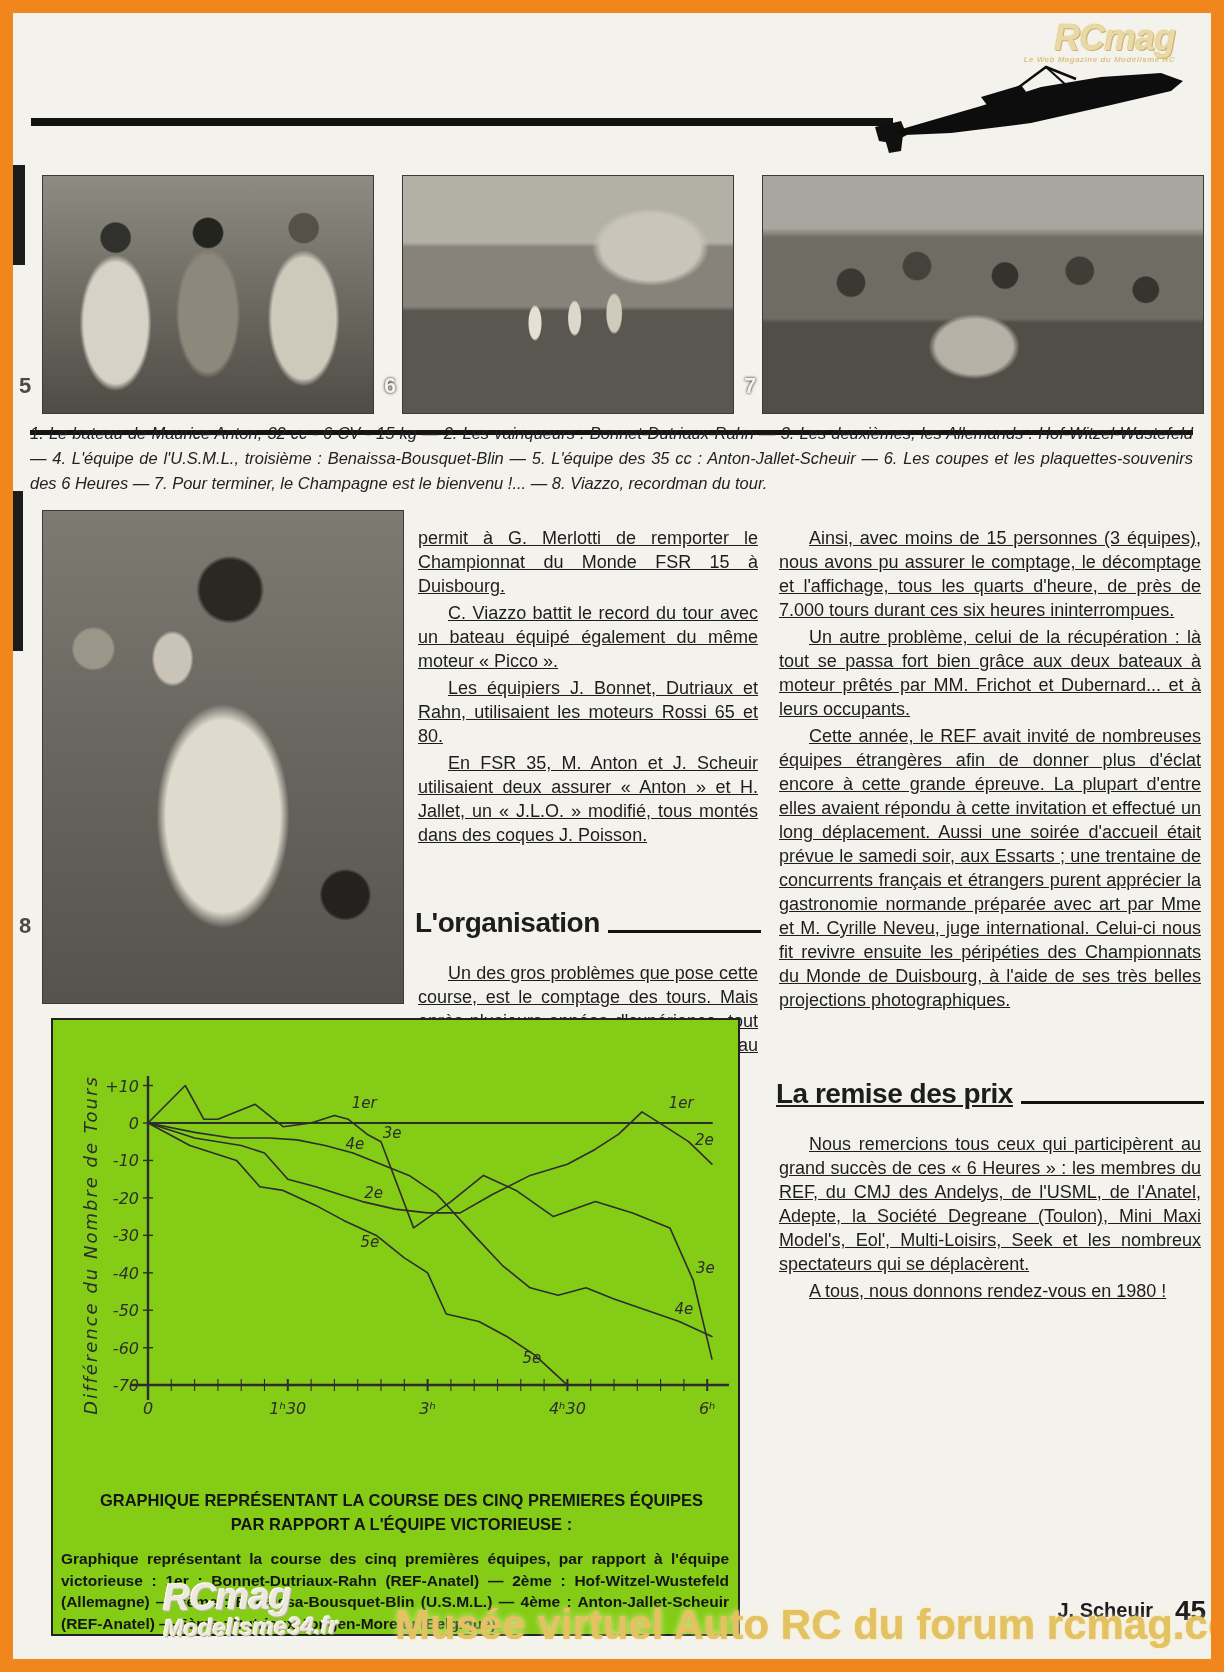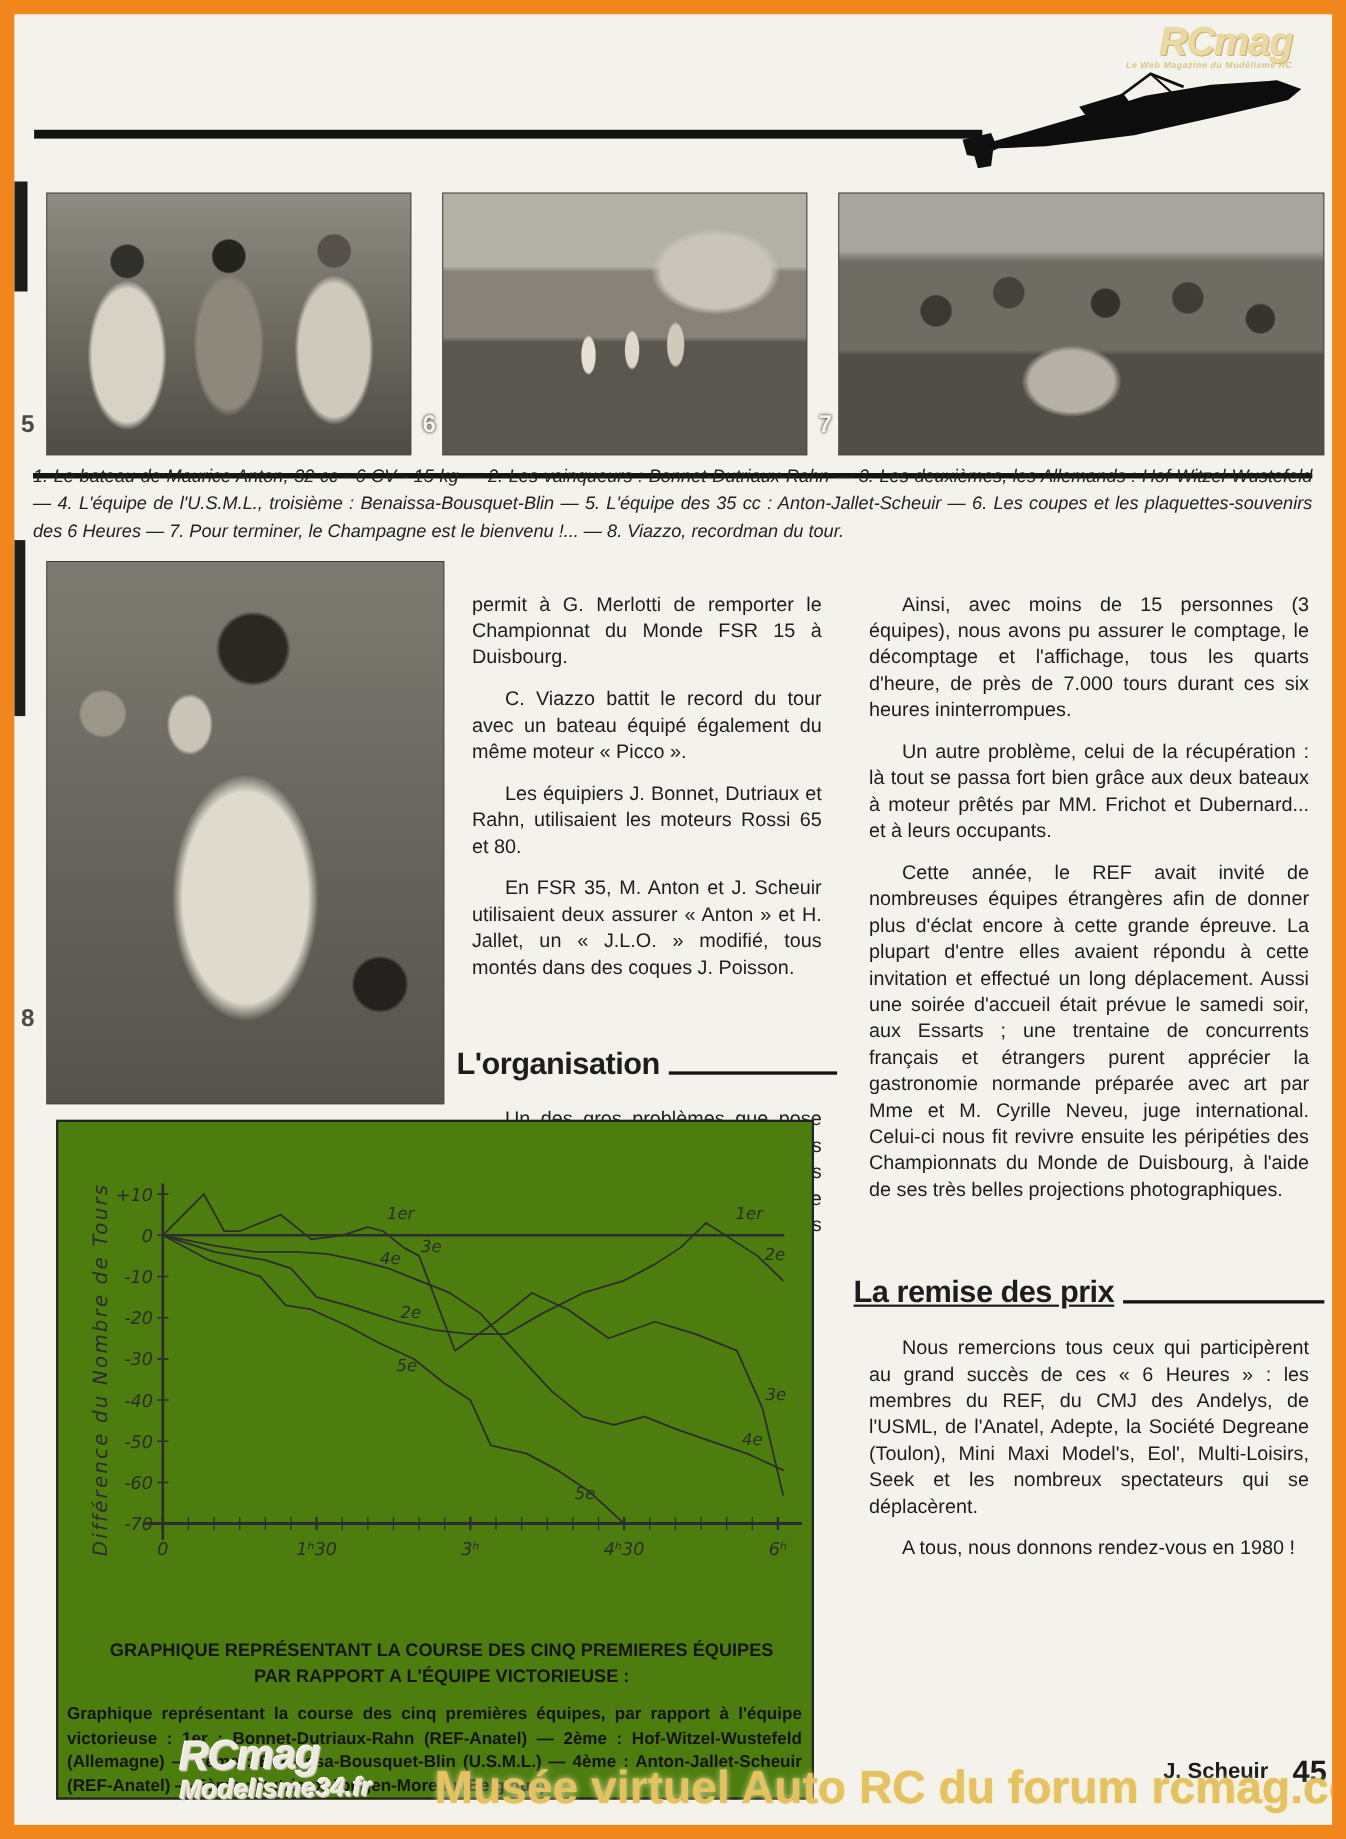--- a/index.html
+++ b/index.html
@@ -15,28 +15,28 @@
   .logo .tag{font:italic bold 8px "Liberation Sans",sans-serif;color:#d9c486;letter-spacing:.5px;}
   .photo{background-color:#615e57;box-shadow:0 0 0 1px #3a3a38;}
   .ph-num{position:absolute;font:bold 22px "Liberation Sans",sans-serif;color:#f4f2ec;
           text-shadow:0 0 3px #000;}
   .ph-num.dark{color:#4a4a46;text-shadow:none;}
   .caption{left:17px;top:408px;width:1163px;font:italic 16.5px/25px "Liberation Sans",sans-serif;
            text-align:justify;color:#222;}
   .caption-rule{left:17px;top:417px;width:1163px;height:5px;background:#141414;}
   
   .col{text-align:justify;font:18px/24px "Liberation Sans",sans-serif;color:#1d1d1d;}
-  .col p{margin:14px;text-indent:30px;}
+  .col p{margin:3px;text-indent:30px;text-decoration:underline;}
   .col p.noindent{text-indent:0;}
   .heading{display:flex;align-items:flex-end;margin:24px 0 22px 0;}
   .heading .ht{font:bold 28px "Liberation Sans",sans-serif;letter-spacing:-.5px;white-space:nowrap;margin-top:36px;}
   .heading .rule{flex:1;border-bottom:3px solid #111;margin:0 0 6px 8px;}
   
   .chart-box{left:38px;top:1005px;width:689px;height:618px;border:2px solid #222;
-             box-sizing:border-box;background:#4d7c0f;}
+             box-sizing:border-box;background:#84cc16;}
   .chart-title{position:absolute;left:16px;top:468px;width:665px;text-align:center;
                font:bold 16.5px/24px "Liberation Sans",sans-serif;color:#151515;}
   .chart-caption{position:absolute;left:8px;top:528px;width:668px;text-align:justify;
                font:bold 15.5px/21.5px "Liberation Sans",sans-serif;color:#151515;}
   .hand{font:italic 16px "DejaVu Sans",sans-serif;fill:#2d2d2d;}
   .hand-label{font:italic 15px "DejaVu Sans",sans-serif;fill:#2d2d2d;}
   .hand-ylabel{font:italic 18px "DejaVu Sans",sans-serif;fill:#2d2d2d;letter-spacing:2px;}
   
   .byline{font:bold 20px "Liberation Sans",sans-serif;}
   .pagenum{font:bold 28px "Liberation Sans",sans-serif;}

